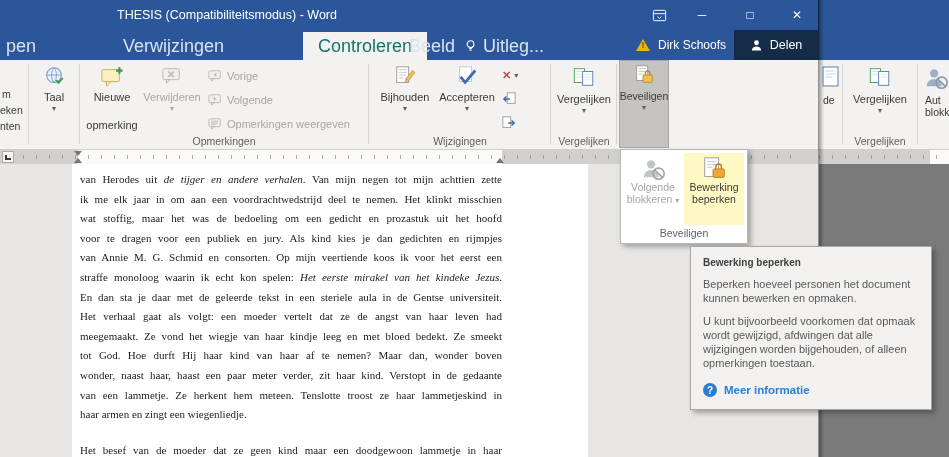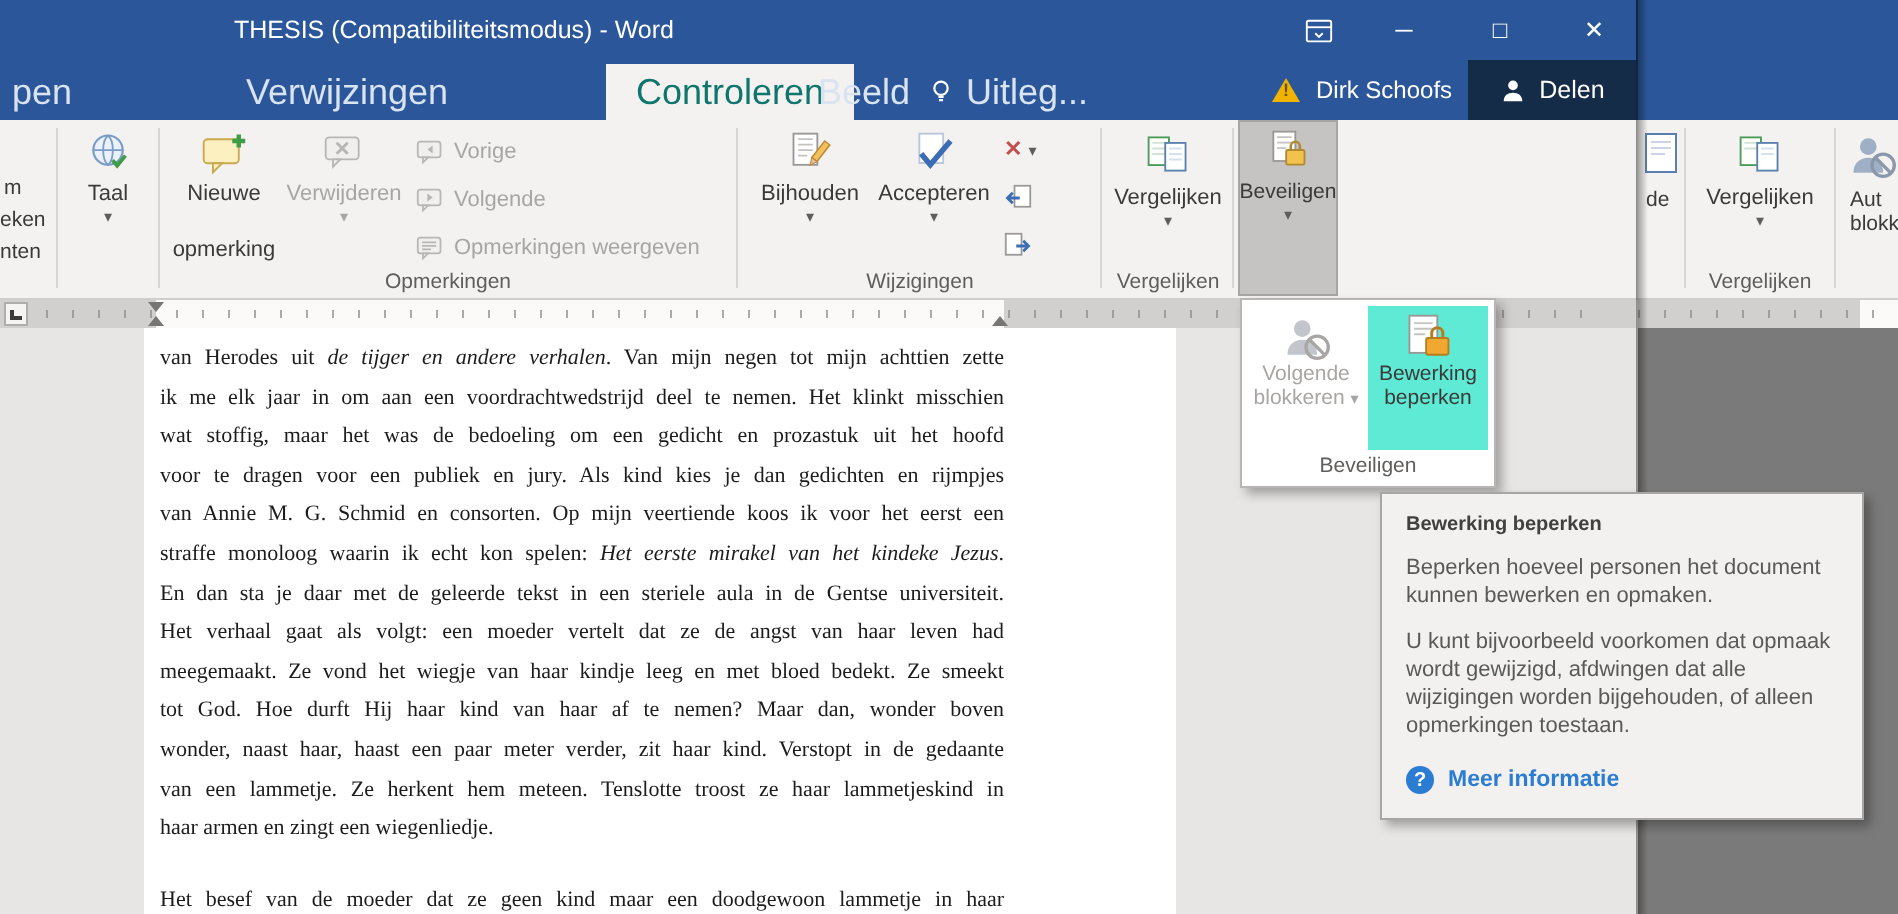--- a/index.html
+++ b/index.html
@@ -64,21 +64,21 @@
   .docline.newpara { margin-top:16px; }
   .it { font-style:italic; }
   .bg-docarea { left:819px; top:164px; width:130px; height:293px; background:#7a7a7a; }
   .winshadow { left:818px; top:0; width:6px; height:457px; background:linear-gradient(to right, rgba(0,0,0,.40), rgba(0,0,0,0)); pointer-events:none; }
 
   
   .menu { left:620px; top:149px; width:128px; height:95px; background:#fff; border:1px solid #b8b6b4; box-shadow:3px 3px 5px rgba(0,0,0,.3); z-index:40; }
   .menuitem { position:absolute; top:3px; height:72px; display:flex; flex-direction:column; align-items:center; padding-top:3px; cursor:default; }
   .menuitem .lbl { font-size:10.5px; line-height:11.5px; color:#3b3a39; text-align:center; white-space:nowrap; }
   .menuitem.disabled .lbl { color:#a8a6a4; }
-  .menuitem.selected { background:#5eead4; }
+  .menuitem.selected { background:#fef9c3; }
   .menu-grouplabel { position:absolute; left:0; top:77px; width:126px; text-align:center; font-size:10.5px; color:#605e5c; }
 
   
   .tooltip { left:690px; top:246px; width:242px; background:#f2f1f0; border:1px solid #a8a6a4; box-shadow:3px 3px 5px rgba(0,0,0,.3); padding:10px 12px 12px 12px; z-index:50; }
   .tt-title { font-size:10px; font-weight:bold; color:#404040; }
   .tt-body { margin-top:9px; font-size:11px; line-height:14px; color:#595959; }
   .tt-link { margin-top:13px; display:flex; align-items:center; gap:7px; cursor:default; }
   .tt-q { width:14px; height:14px; border-radius:50%; background:#2b7cd3; color:#fff; font-size:10px; font-weight:bold; display:flex; align-items:center; justify-content:center; }
   .tt-linktext { font-size:11.5px; font-weight:bold; color:#2b7cd3; }
 </style>

